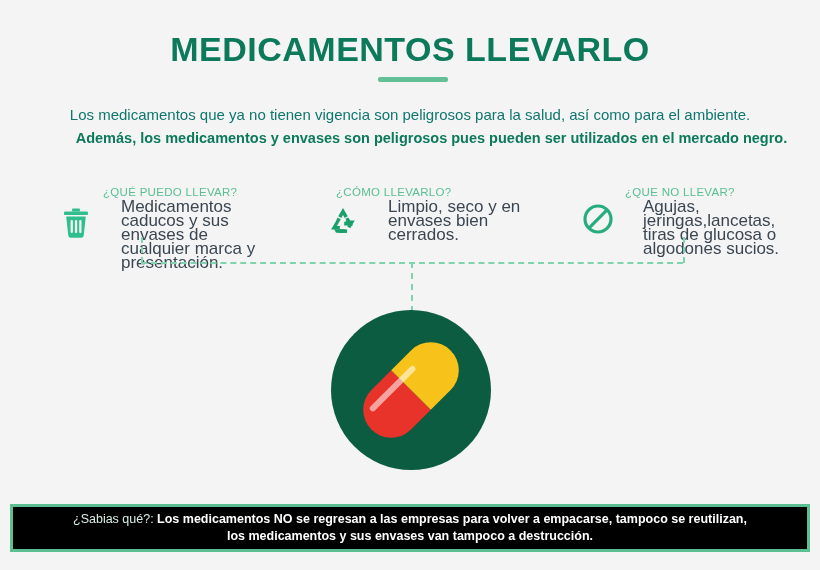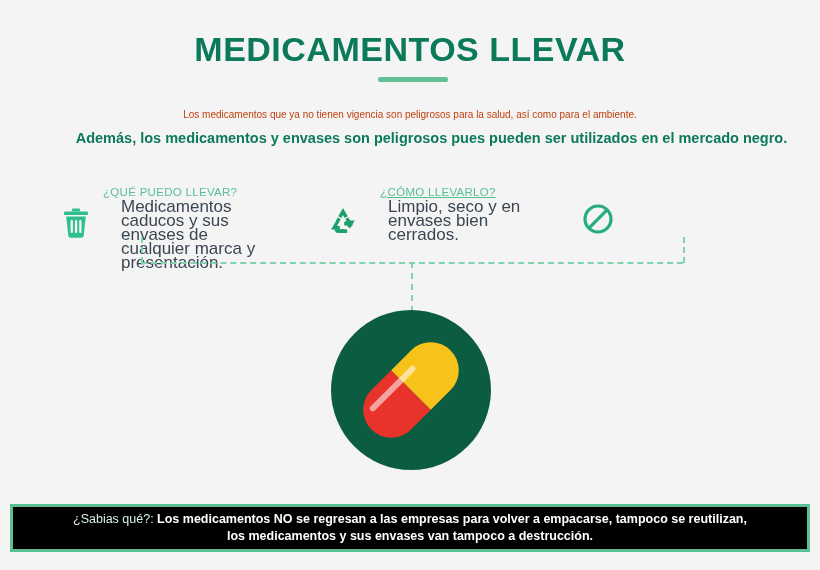--- a/index.html
+++ b/index.html
@@ -46,22 +46,22 @@
 
   
   .intro {
     position: absolute;
     top: 105px;
     left: 0;
     width: 820px;
     text-align: center;
   }
   .intro-line1 {
-    font-size: 10px;
-    color: #c2410c;
+    font-size: 15px;
+    color: #0f766e;
     line-height: 20px;
   }
   .intro-line2 {
     font-size: 14.5px;
     font-weight: bold;
     color: #0c7a5a;
     line-height: 20px;
     margin-top: 3px;
     padding-left: 43px;
   }
@@ -92,23 +92,22 @@
 
   .col-text { flex: 1 1 auto; }
   .col-head {
     font-size: 11.5px;
     color: #58bf93;
     letter-spacing: 0.3px;
     line-height: 14px;
     white-space: nowrap;
   }
   .col-2 .col-head {
-    text-align: center;
+    text-align: left;
     margin-left: -34px;
-    text-decoration: underline;
   }
   .col-body {
     font-size: 17px;
     color: #3b4652;
     line-height: 14px;
     margin-top: 1px;
     margin-left: 18px;
   }
 
   
@@ -199,21 +198,21 @@
     color: #d8efe4;
     font-weight: normal;
   }
   .banner-strong { font-weight: bold; }
 </style>
 </head>
 <body>
 
 <div class="page">
 
-  <div class="title">MEDICAMENTOS LLEVAR</div>
+  <div class="title">MEDICAMENTOS LLEVARLO</div>
   <div class="title-rule"></div>
 
   <div class="intro">
     <div class="intro-line1">Los medicamentos que ya no tienen vigencia son peligrosos para la salud, así como para el ambiente.</div>
     <div class="intro-line2">Además, los medicamentos y envases son peligrosos pues pueden ser utilizados en el mercado negro.</div>
   </div>
 
   <div class="col col-1">
     <div class="col-icon">
       <svg width="30" height="32" viewBox="0 0 30 32" aria-hidden="true">
@@ -254,20 +253,24 @@
     </div>
   </div>
 
   <div class="col col-3">
     <div class="col-icon">
       <svg width="32" height="32" viewBox="0 0 32 32" aria-hidden="true">
         <circle cx="16" cy="16" r="13" fill="none" stroke="#27ad7d" stroke-width="3.2"></circle>
         <line x1="7.2" y1="24.8" x2="24.8" y2="7.2" stroke="#27ad7d" stroke-width="3.2" stroke-linecap="butt"></line>
       </svg>
     </div>
+    <div class="col-text">
+      <div class="col-head">¿QUE NO LLEVAR?</div>
+      <div class="col-body">Agujas, jeringas,lancetas, tiras de glucosa o algodones sucios.</div>
+    </div>
   </div>
 
   <div class="conn-v conn-v-left"></div>
   <div class="conn-v conn-v-right"></div>
   <div class="conn-h"></div>
   <div class="conn-v conn-v-mid"></div>
 
   <div class="circle">
     <div class="pill">
       <div class="pill-half pill-red"></div>

